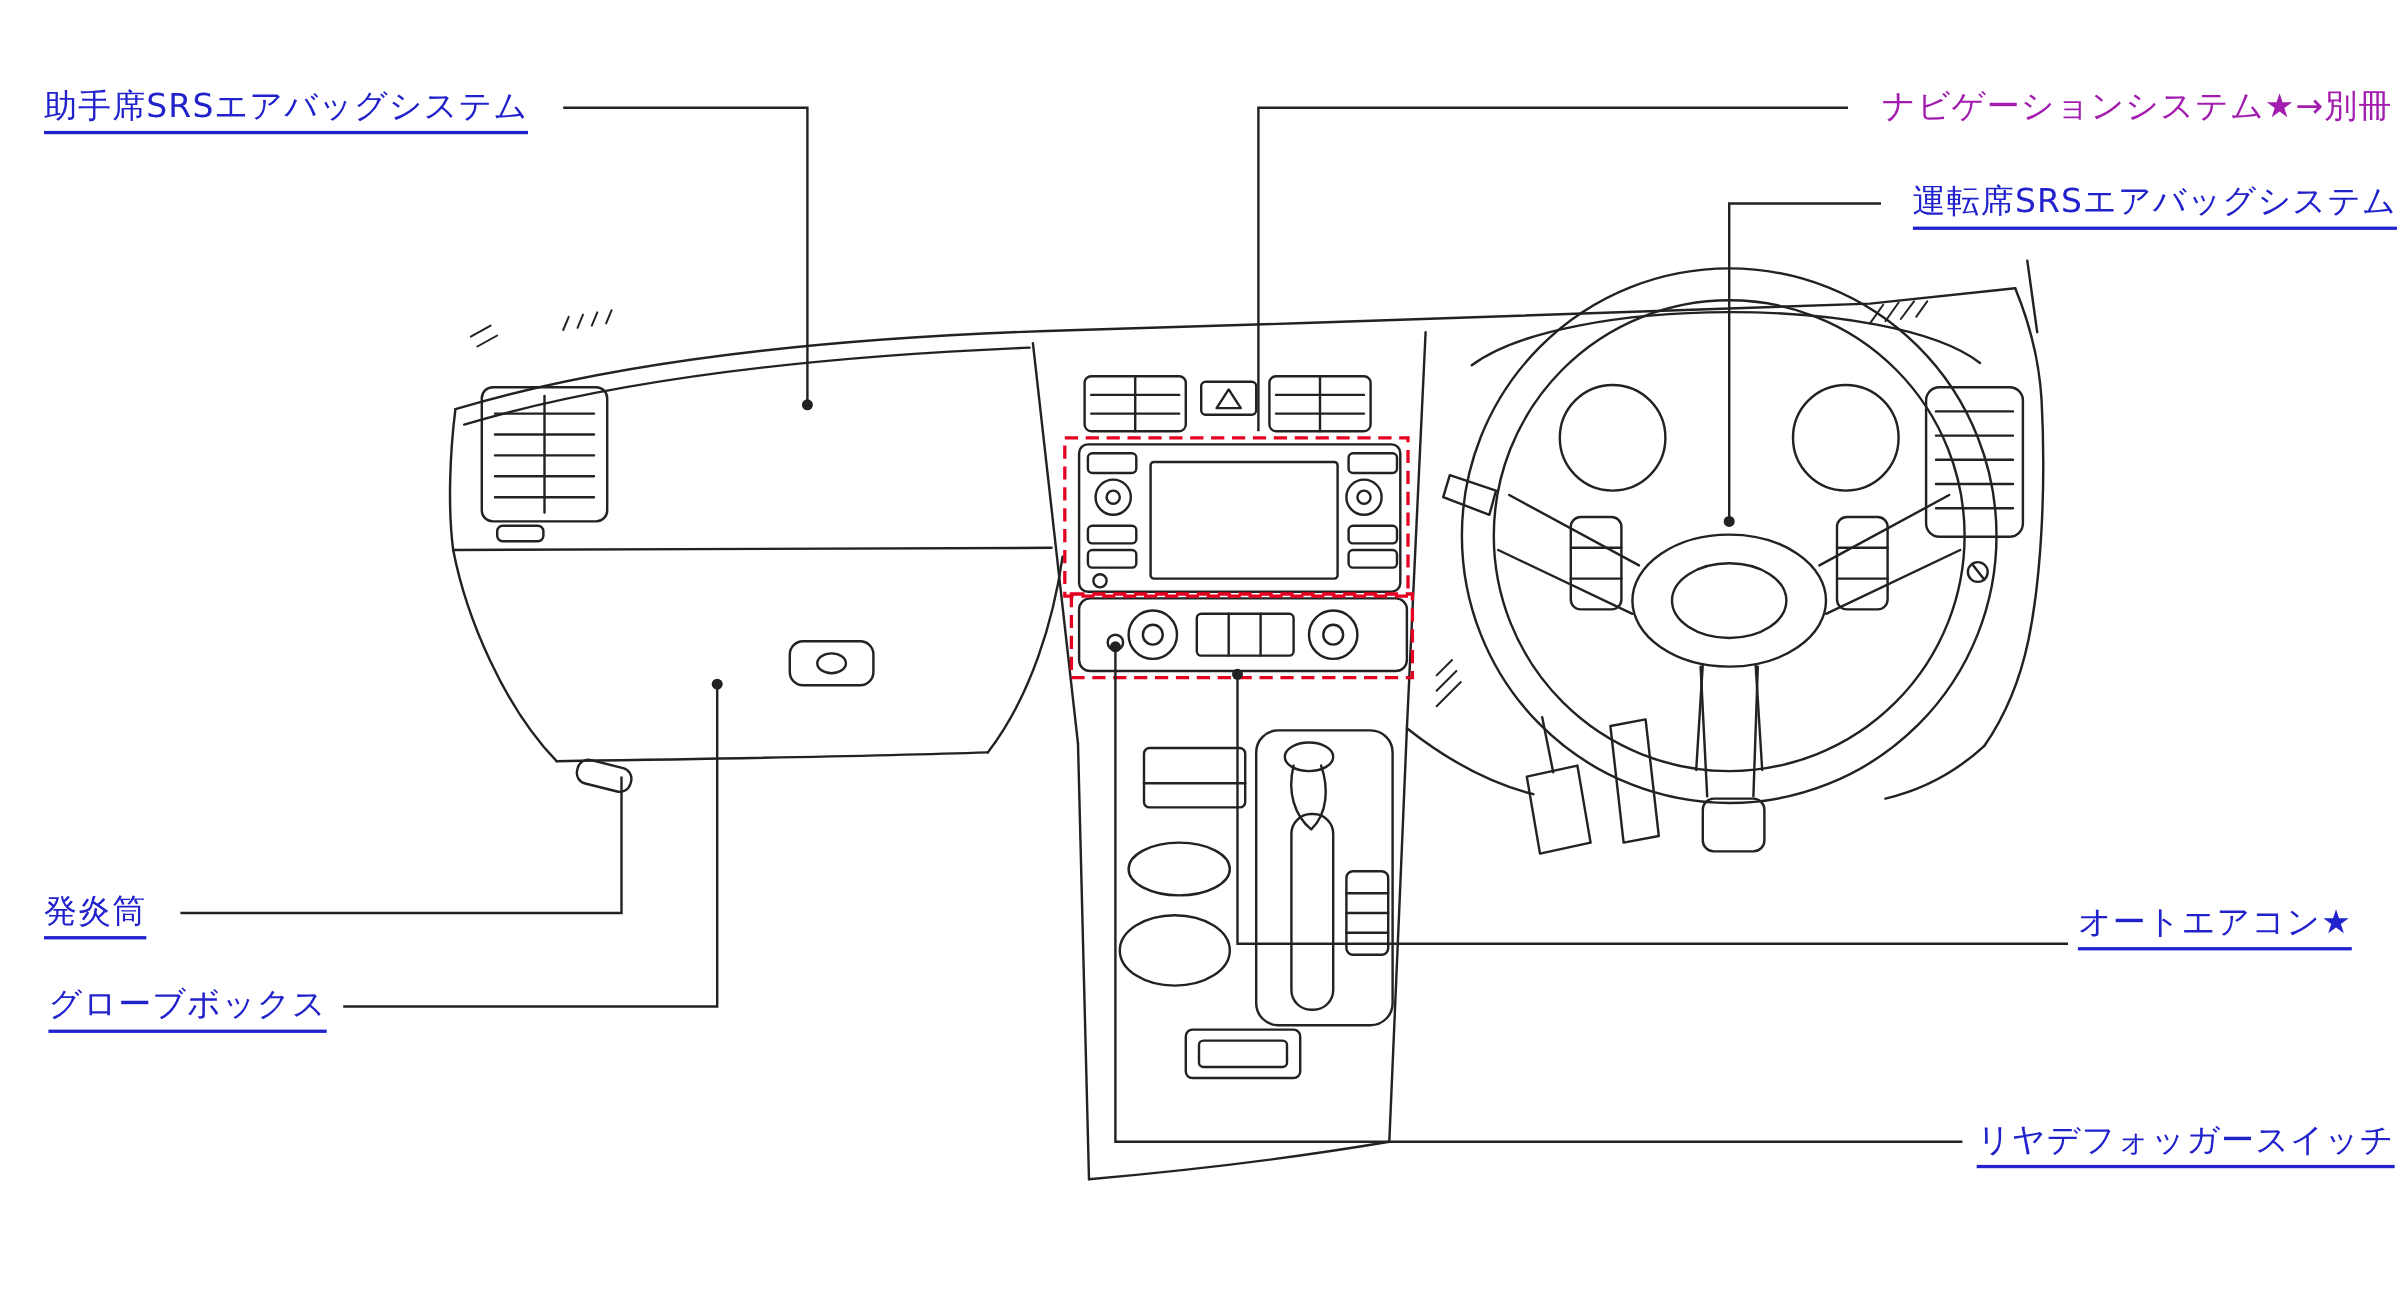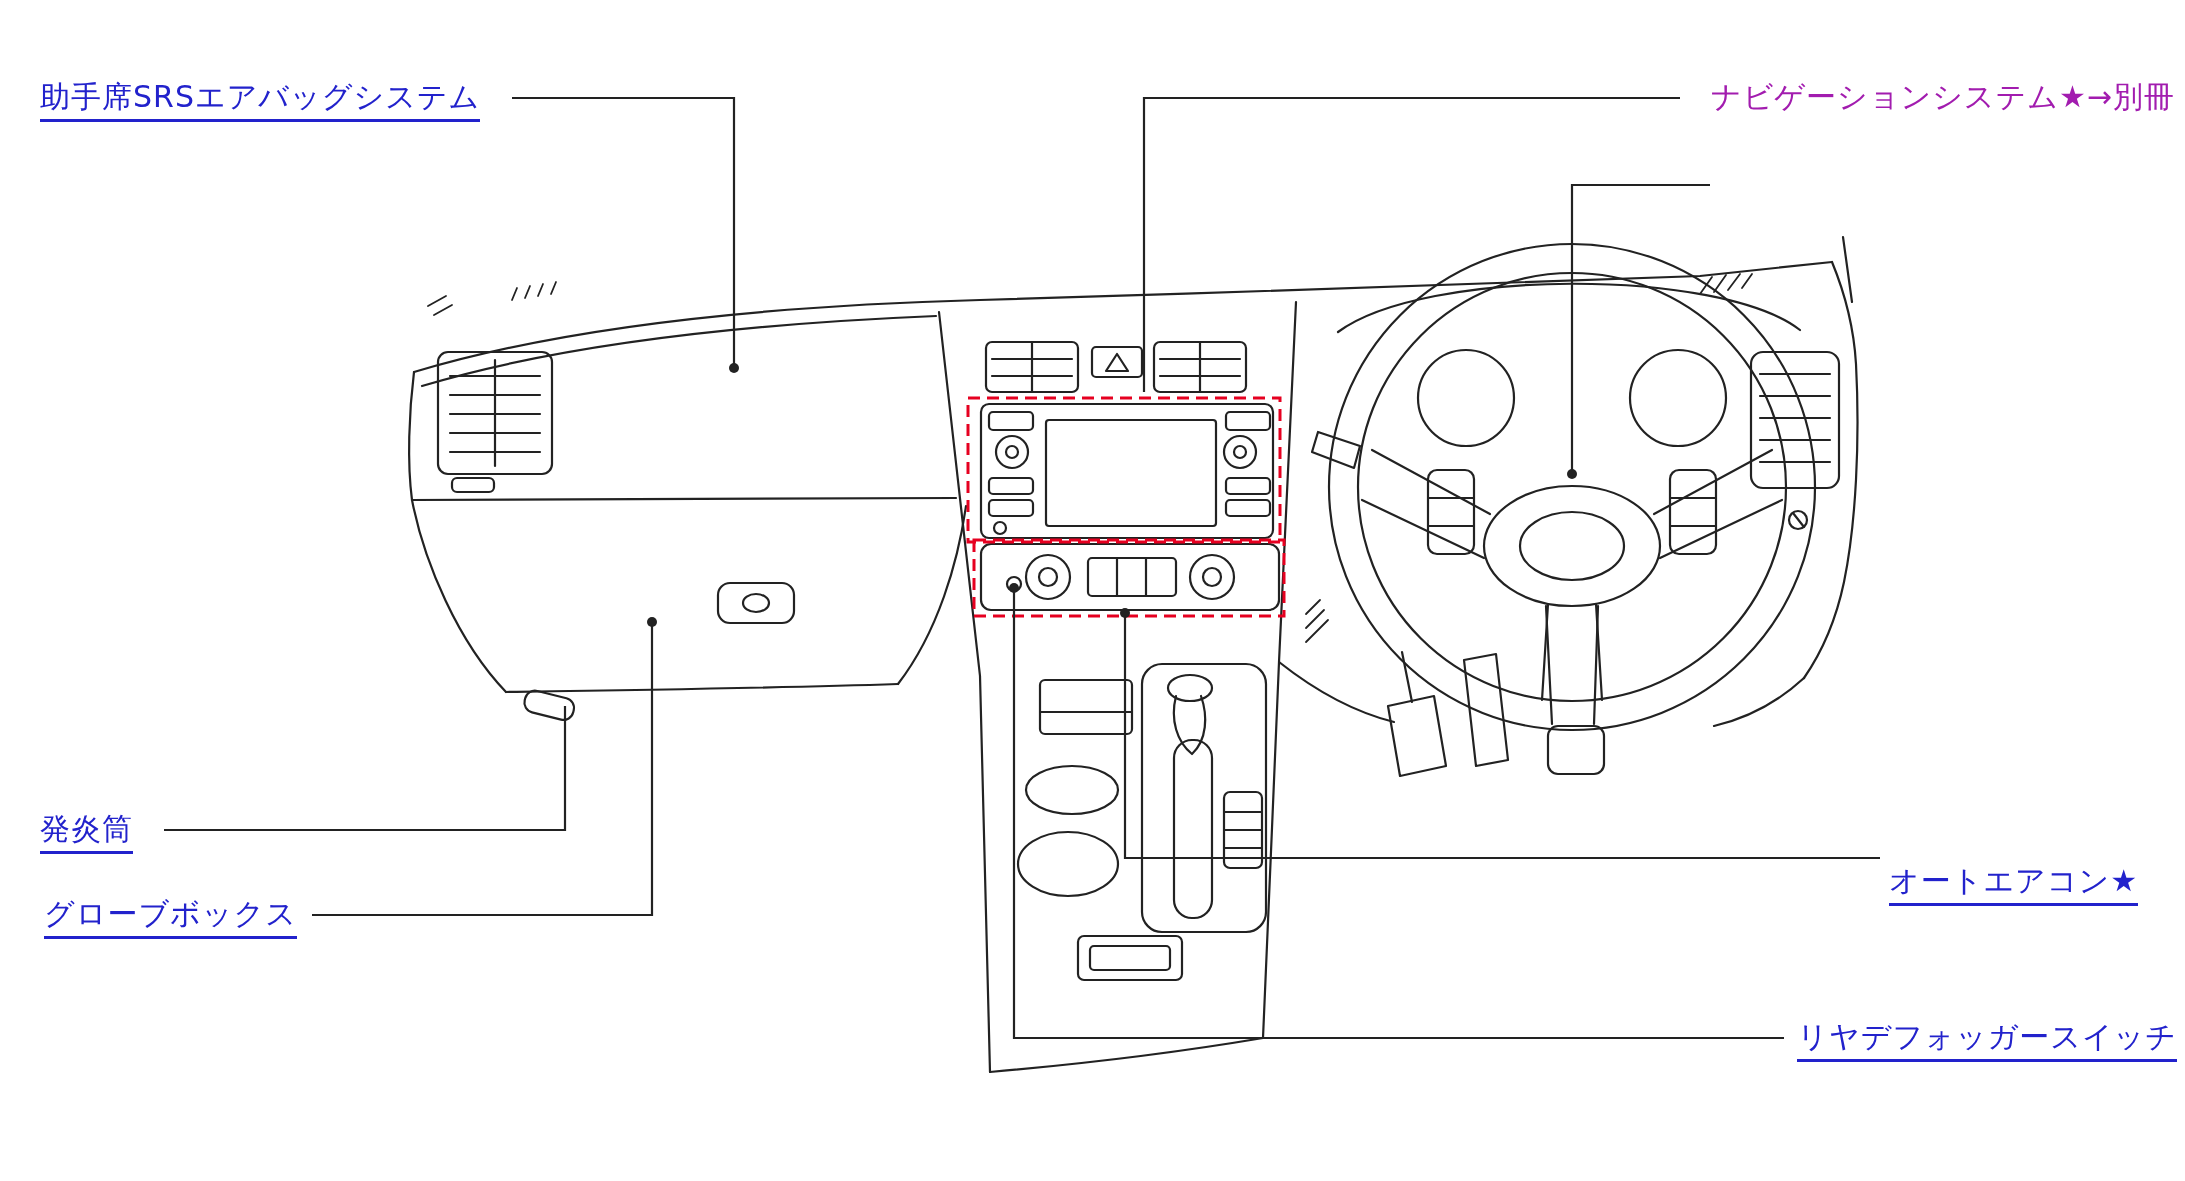--- a/index.html
+++ b/index.html
@@ -7,21 +7,21 @@
   .page {
     position:relative; width:2185px; height:1181px; background:#ffffff;
     font-family:"DejaVu Sans","Liberation Sans",sans-serif; overflow:hidden;
   }
   .art { position:absolute; left:0; top:0; }
   .label {
     position:absolute; font-size:30px; line-height:1.15; letter-spacing:1px;
     white-space:nowrap; color:#a21caf;
   }
   .link { color:#2222cc; border-bottom:3px solid #2222cc; padding-bottom:4px; }
-  .label-group { position:absolute;margin-top:42px; }
+  .label-group { position:absolute; }
   .label-group .label { position:static; display:table; margin-bottom:10px; }
 </style>
 </head>
 <body>
 
 <div class="page">
 
   <svg class="art" width="2185" height="1181" viewBox="0 0 2185 1181" xmlns="http://www.w3.org/2000/svg">
     <g fill="none" stroke="#222222" stroke-width="2.2" stroke-linecap="round" stroke-linejoin="round">
 
@@ -167,20 +167,21 @@
       <circle cx="1125" cy="613" r="5" fill="#222222" stroke="none"></circle>
       <path d="M1784,1038 H1014 V592"></path>
       <circle cx="1014" cy="588" r="5" fill="#222222" stroke="none"></circle>
     </g>
   </svg>
 
   <div class="label link" style="left:40px; top:80px">助手席SRSエアバッグシステム</div>
 
   <div class="label" style="right:10px; top:80px">ナビゲーションシステム★→別冊</div>
 
+  <div class="label link" style="right:6px; top:167px">運転席SRSエアバッグシステム</div>
 
   <div class="label link" style="left:40px; top:812px">発炎筒</div>
 
   <div class="label link" style="left:44px; top:897px">グローブボックス</div>
 
   <div class="label-group" style="left:1889px; top:822px">
     <div class="label link">オートエアコン★</div>
   </div>
 
   <div class="label link" style="right:8px; top:1020px">リヤデフォッガースイッチ</div>

